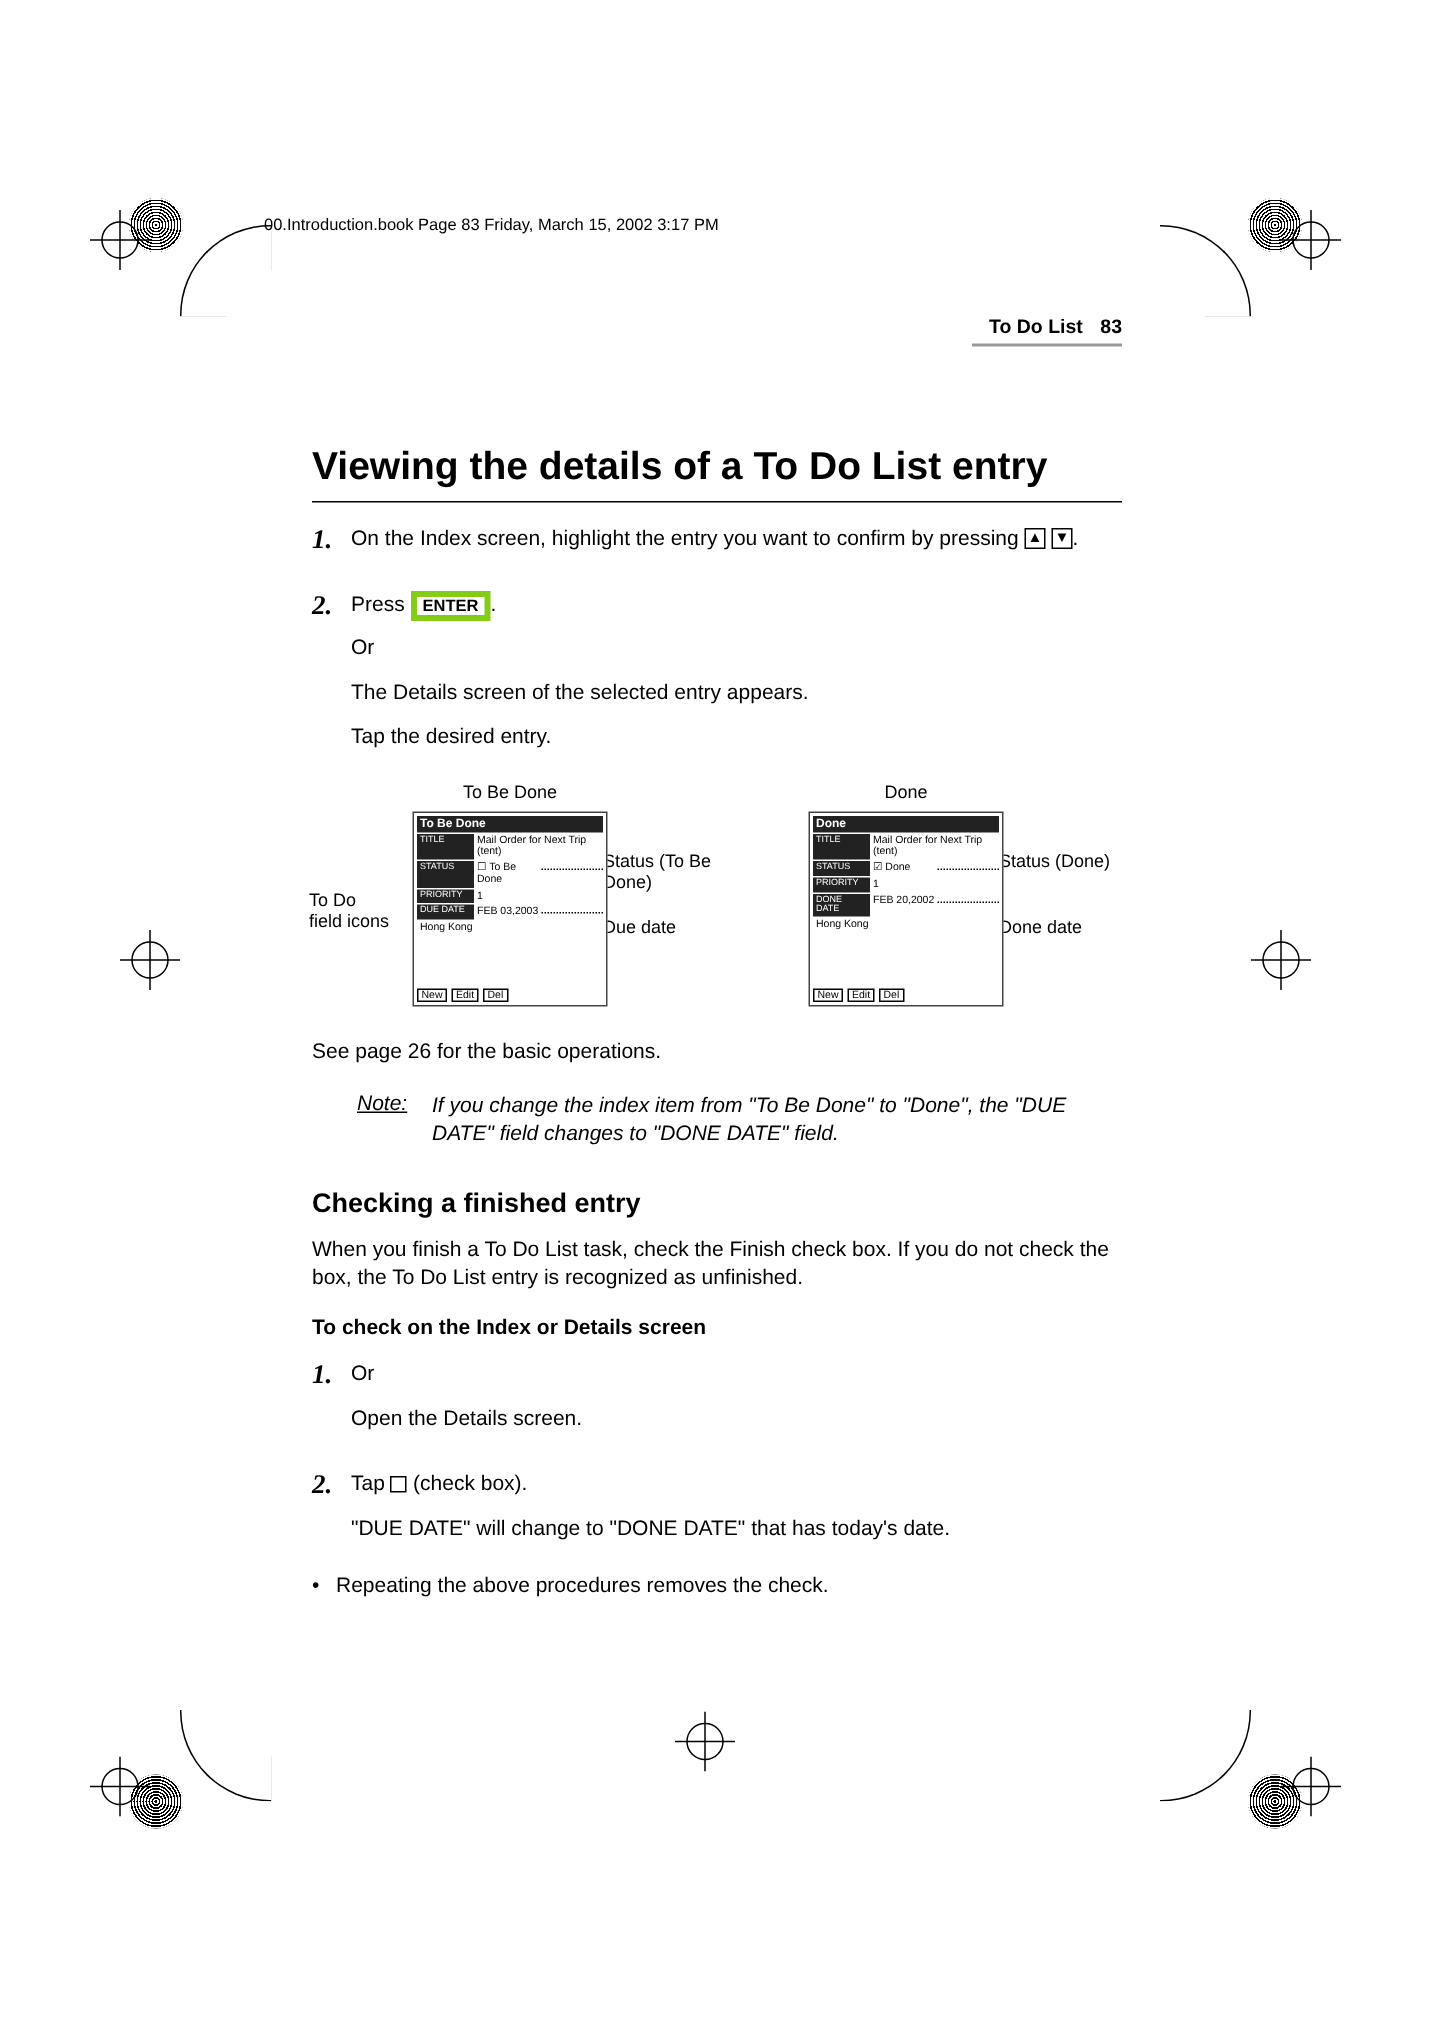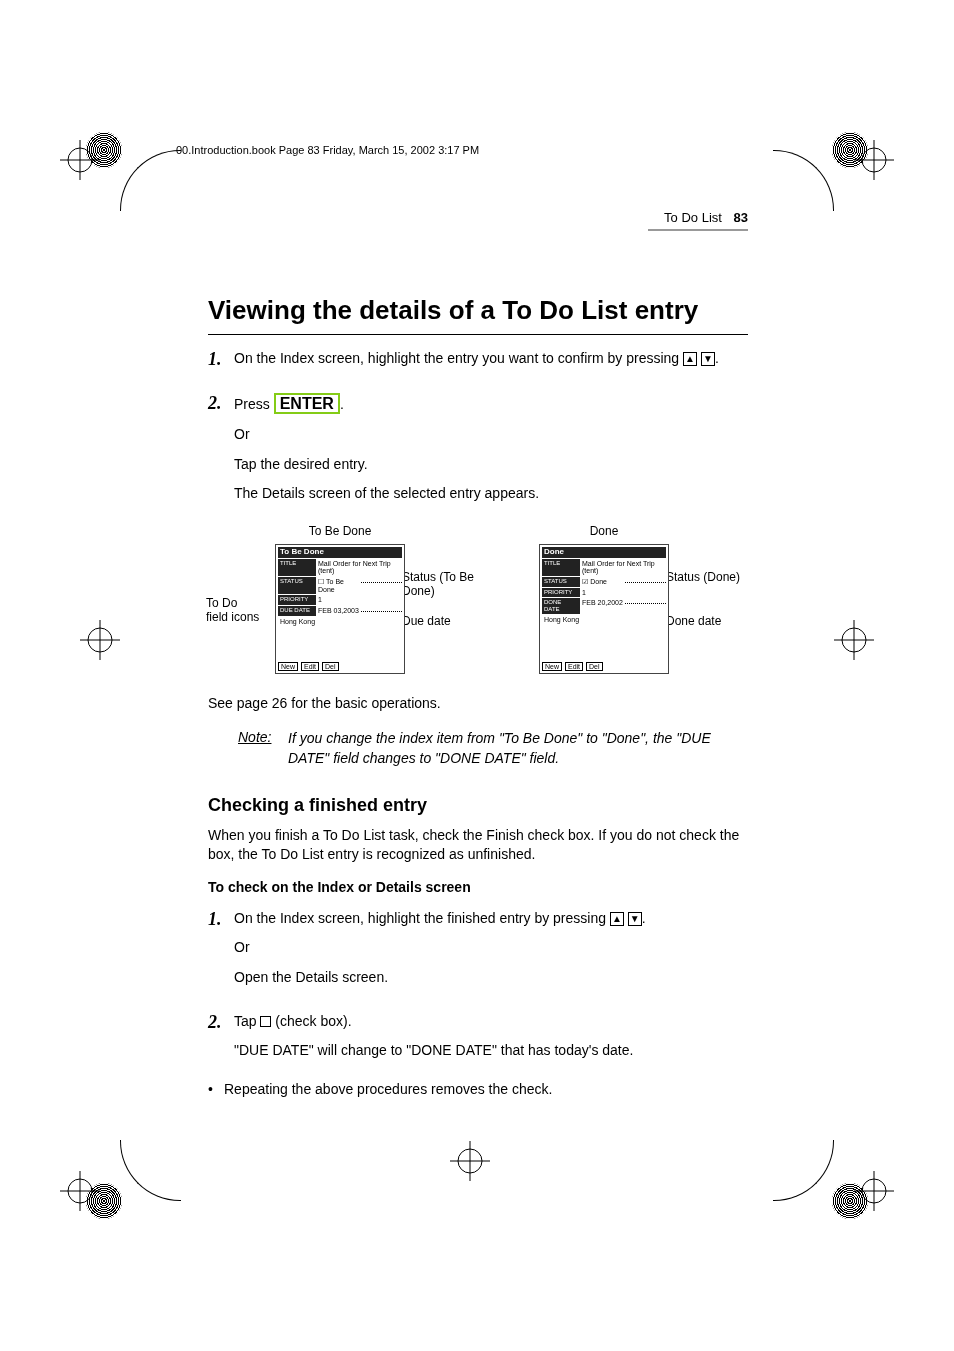--- a/index.html
+++ b/index.html
@@ -24,21 +24,21 @@
     left: 176px;
     top: 144px;
     font-size: 11px;
     color: #000;
   }
   .running-head {
     text-align: right;
     font-size: 13px;
     margin-bottom: 4px;
   }
-  .running-head .title { font-weight: normal; text-align: right; }
+  .running-head .title { font-weight: bold; text-align: right; }
   .running-head .num { font-weight: bold; margin-left: 8px; }
   .head-rule {
     height: 2px;
     background: #999;
     width: 100px;
     float: right;
     margin-bottom: 24px;
   }
   .clear { clear: both; }
   h1.section {
@@ -57,23 +57,23 @@
     font-family: "Times New Roman", serif;
     font-style: italic;
     font-weight: bold;
     font-size: 18px;
     width: 26px;
     flex: 0 0 26px;
   }
   .step-body { flex: 1; }
   .step-body p { margin: 0 0 10px 0; line-height: 1.4; }
   .keycap {
-    border: 2px solid #84cc16;
+    border: 4px solid #84cc16;
     padding: 0 4px;
-    font-size: 16px;
+    font-size: 11px;
     font-weight: bold;
     font-family: Arial, sans-serif;
   }
   .arrowbox {
     display: inline-block;
     border: 1px solid #000;
     width: 12px;
     height: 12px;
     font-size: 10px;
     text-align: center;
@@ -298,22 +298,22 @@
   </div>
 
   <div class="step">
     <div class="step-num">2.</div>
     <div class="step-body">
       <p>
         <span>Press </span>
         <span class="keycap">ENTER</span>.
       </p>
       <p>Or</p>
+      <p>The Details screen of the selected entry appears.</p>
       <p>Tap the desired entry.</p>
-      <p>The Details screen of the selected entry appears.</p>
     </div>
   </div>
 
   <div class="figure-row">
 
     <div class="fig-col">
       <div class="fig-caption">To Be Done</div>
       <div class="fig-sidelabel fig-left-label">To Do field icons</div>
       <div class="fig-sidelabel fig-right-label" style="top:46px;">Status (To Be Done)</div>
       <div class="fig-sidelabel fig-right-label" style="top:90px;">Due date</div>
@@ -393,25 +393,20 @@
   </div>
 
   <h2 class="sub">Checking a finished entry</h2>
   <p class="body-p">When you finish a To Do List task, check the Finish check box. If you do not check the box, the To Do List entry is recognized as unfinished.</p>
 
   <h3 class="subsub">To check on the Index or Details screen</h3>
 
   <div class="step">
     <div class="step-num">1.</div>
     <div class="step-body">
-      <p>
-        <span>On the Index screen, highlight the finished entry by pressing </span>
-        <span class="arrowbox">▲</span>
-        <span class="arrowbox">▼</span>.
-      </p>
       <p>Or</p>
       <p>Open the Details screen.</p>
     </div>
   </div>
 
   <div class="step">
     <div class="step-num">2.</div>
     <div class="step-body">
       <p>
         <span>Tap </span>

